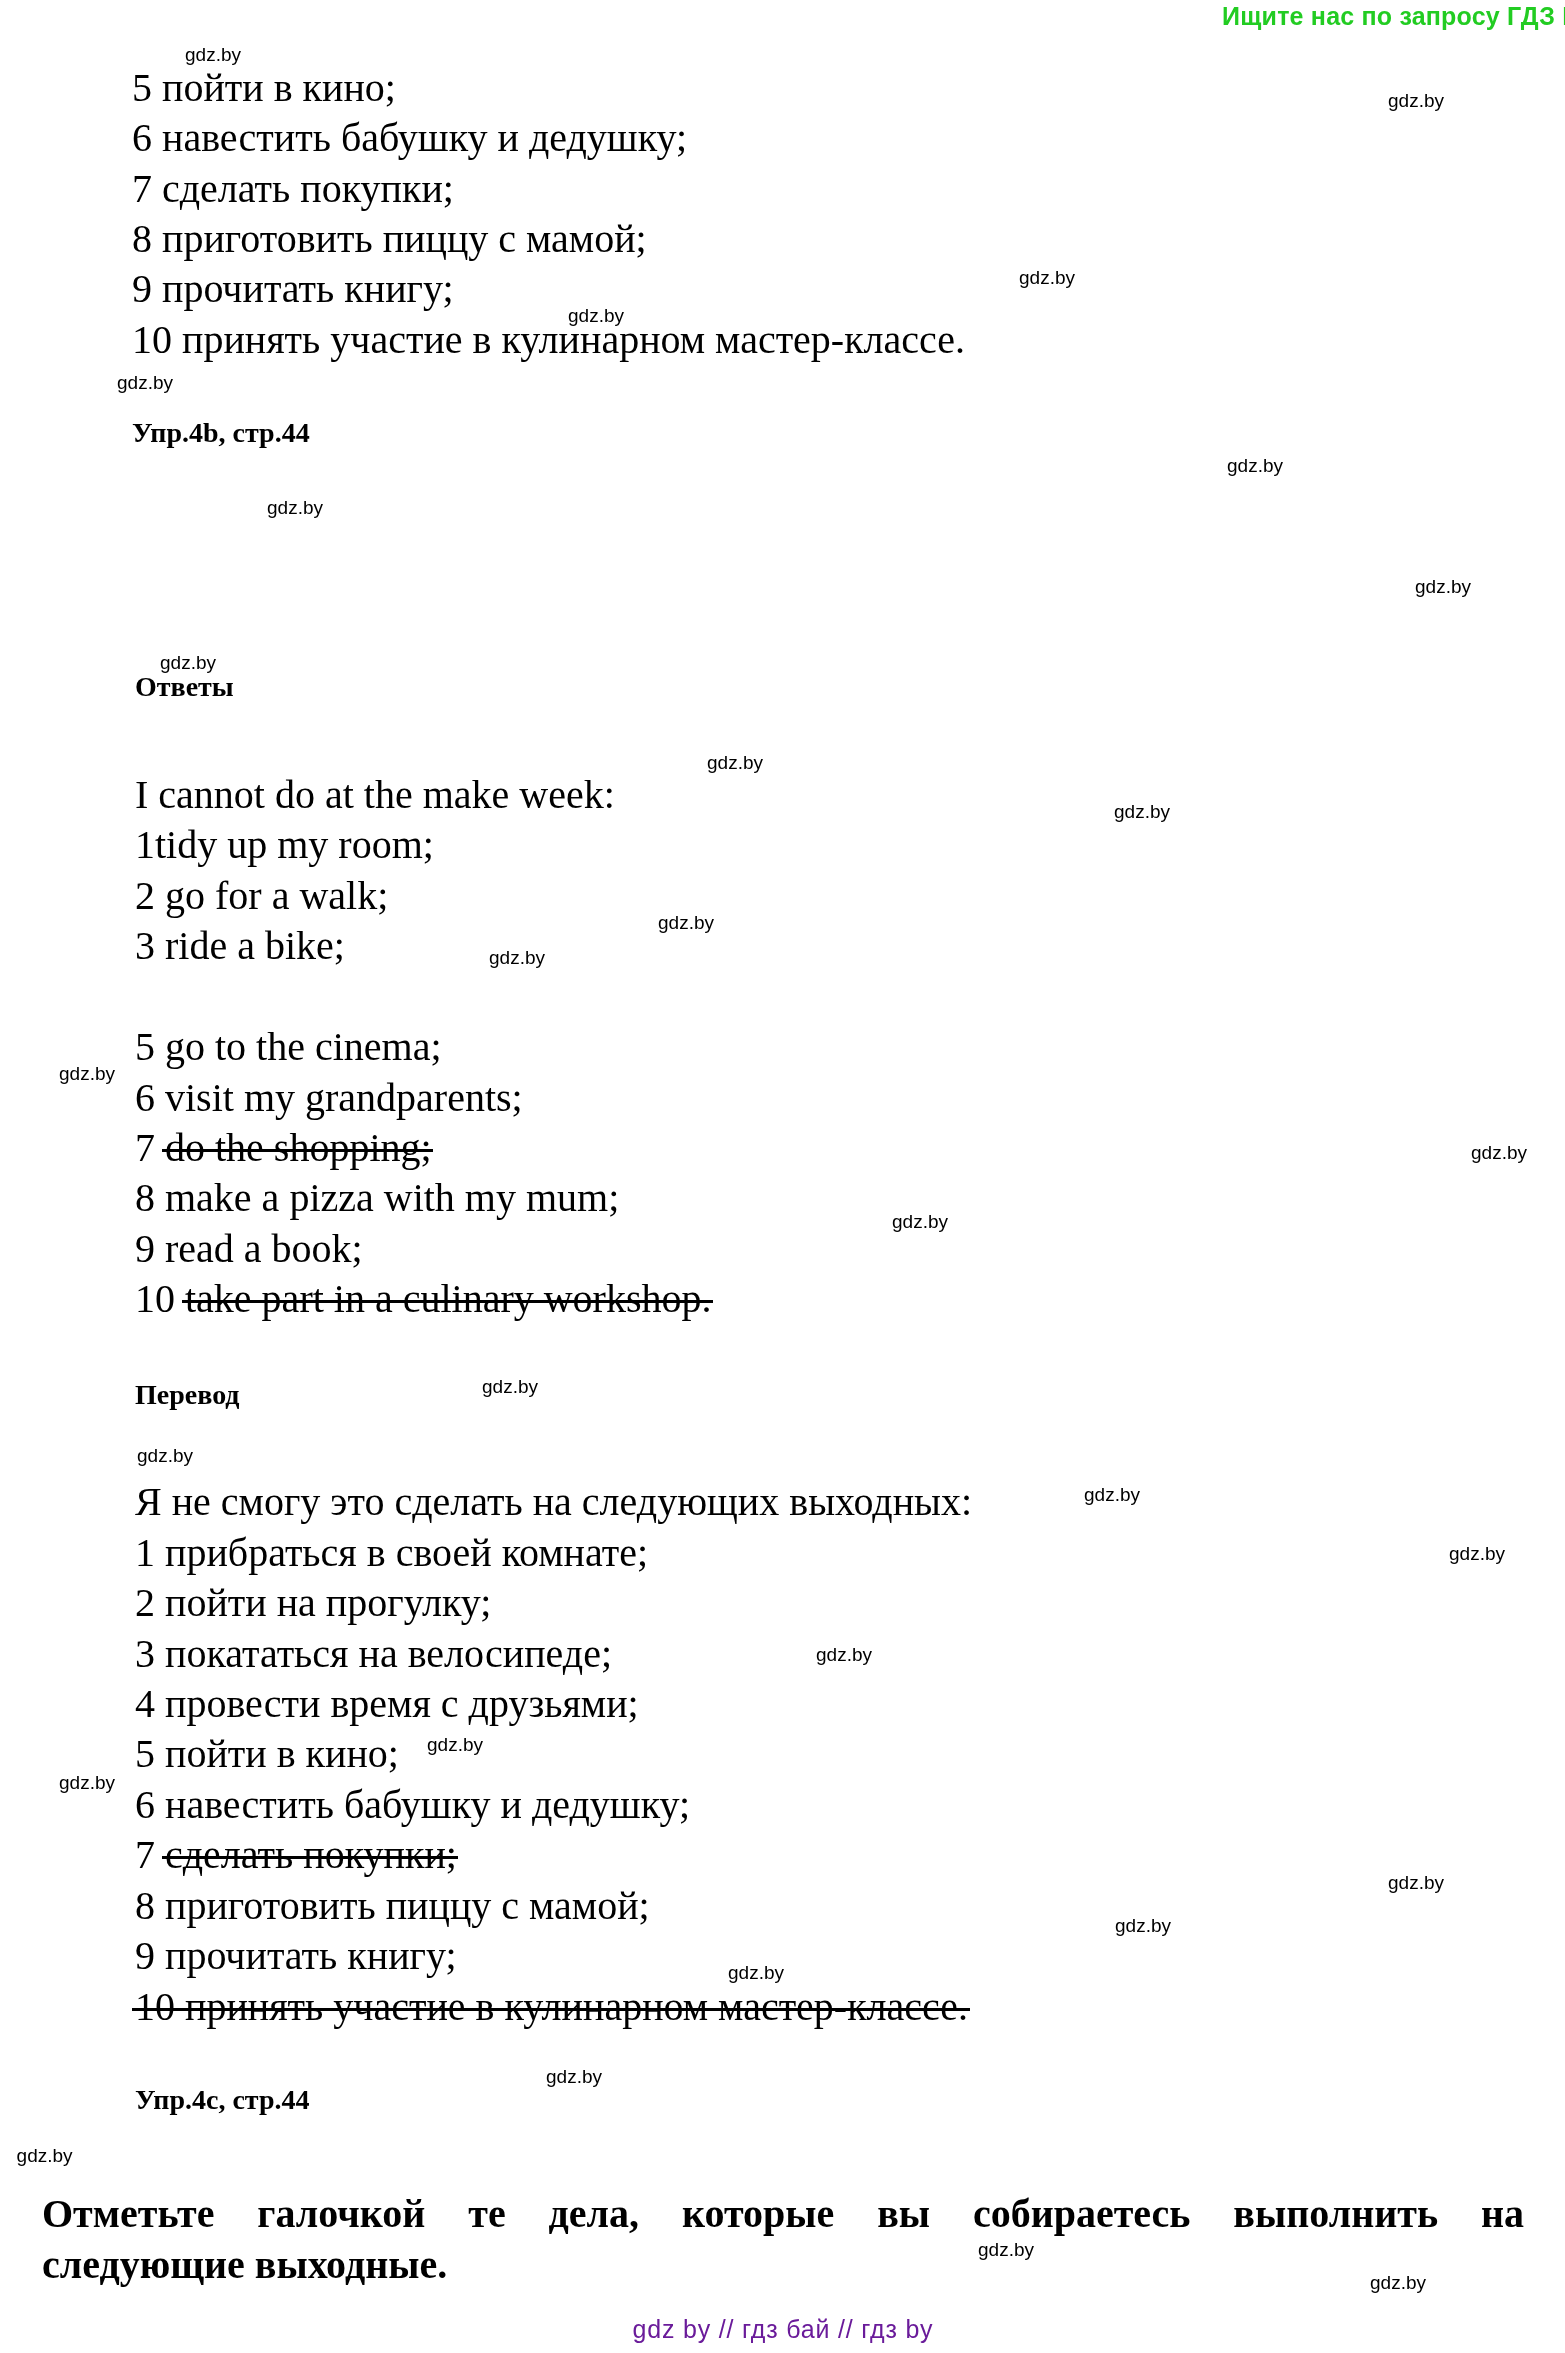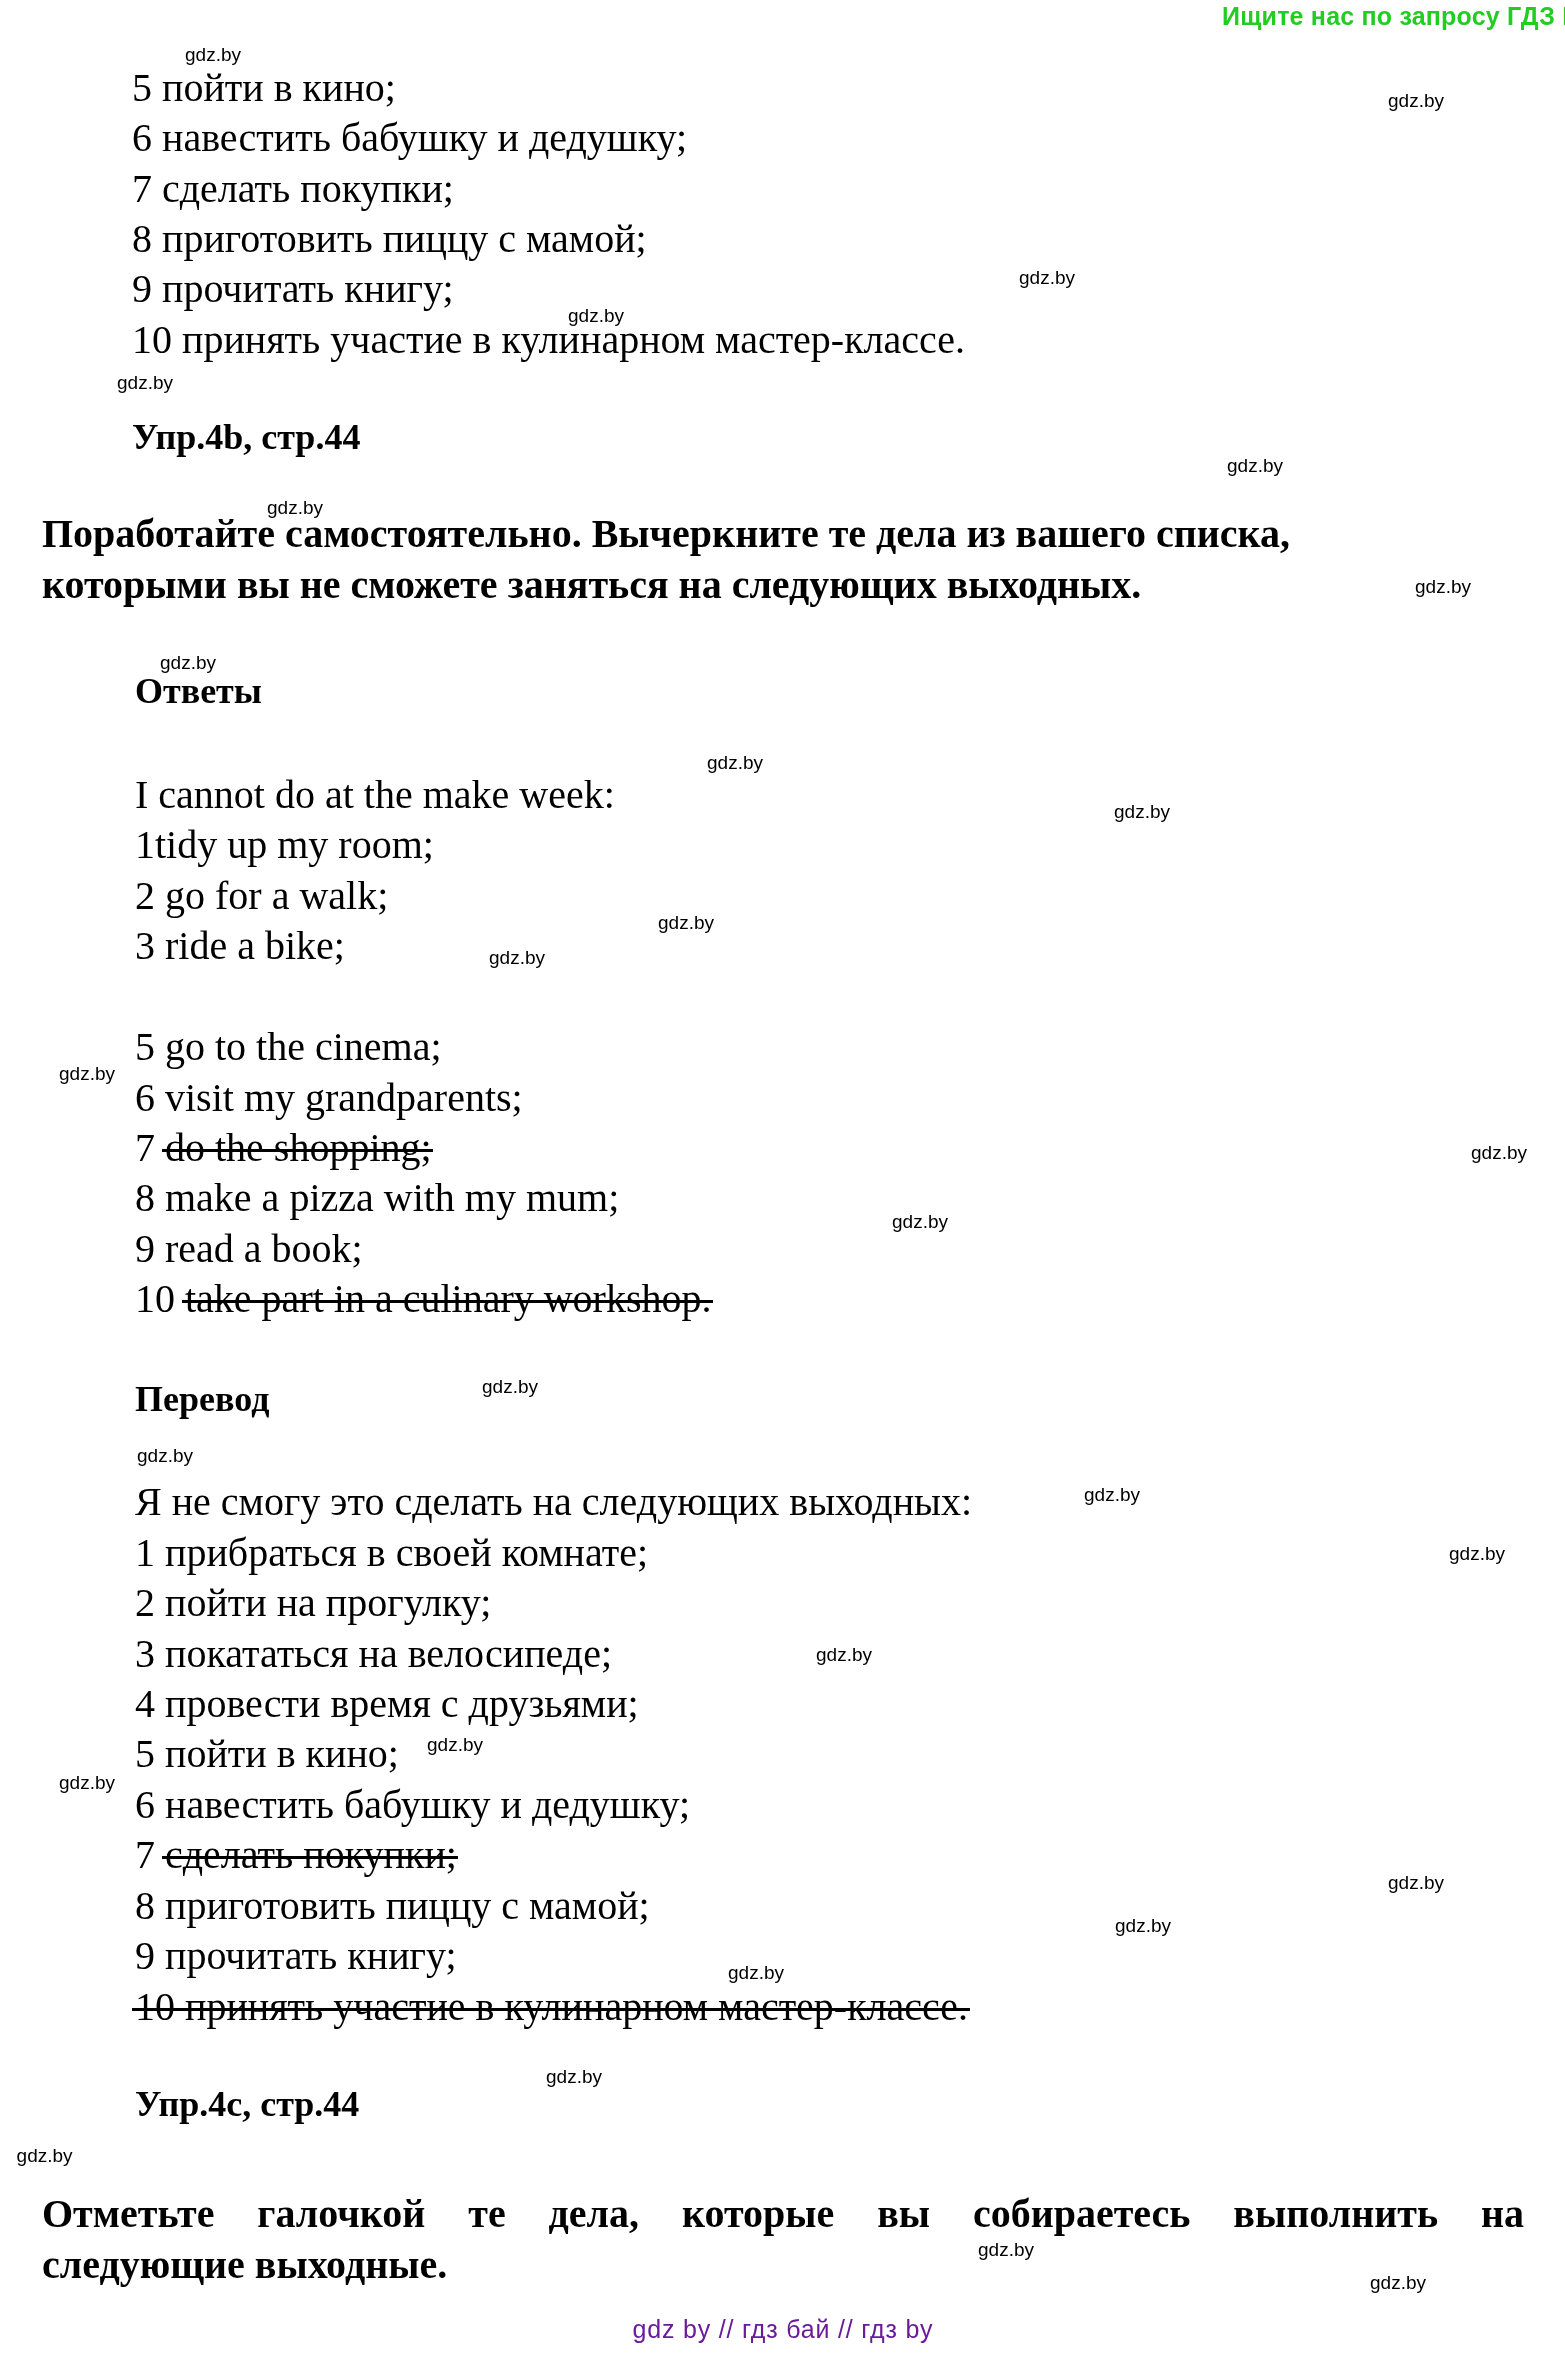--- a/index.html
+++ b/index.html
@@ -58,21 +58,21 @@
   .line {
     position: absolute;
     white-space: nowrap;
     font-size: 40px;
     line-height: 1;
     font-family: "Liberation Serif", "DejaVu Serif", serif;
   }
 
   .heading {
     font-weight: 700;
-    font-size: 36px;
+    font-size: 28px;
   }
 
   .para {
     position: absolute;
     font-size: 40px;
     font-weight: 700;
     line-height: 1.28;
     text-align: justify;
     font-family: "Liberation Serif", "DejaVu Serif", serif;
   }
@@ -111,24 +111,20 @@
 
     <div class="line" style="left:132px; top:68px;">5 пойти в кино;</div>
     <div class="line" style="left:132px; top:118px;">6 навестить бабушку и дедушку;</div>
     <div class="line" style="left:132px; top:169px;">7 сделать покупки;</div>
     <div class="line" style="left:132px; top:219px;">8 приготовить пиццу с мамой;</div>
     <div class="line" style="left:132px; top:269px;">9 прочитать книгу;</div>
     <div class="line" style="left:132px; top:320px;">10 принять участие в кулинарном мастер-классе.</div>
 
     <div class="line heading" style="left:132px; top:419px;">Упр.4b, стр.44</div>
 
-    <div class="para" style="left:42px; top:508px; width:1482px;">
-      <span style="display:inline-block; width:100%;">Поработайте самостоятельно. Вычеркните те дела из вашего списка,</span>
-      <span class="l2">которыми вы не сможете заняться на следующих выходных.</span>
-    </div>
 
     <div class="line heading" style="left:135px; top:673px;font-family:Liberation Serif, serif;">Ответы</div>
 
     <div class="line" style="left:135px; top:775px;">I cannot do at the make week:</div>
 
     <div class="line" style="left:135px; top:825px;">
       <span>1</span><span>tidy up my room;</span>
     </div>
     <div class="line" style="left:135px; top:876px;">
       <span>2</span>&nbsp;<span>go for a walk;</span>

